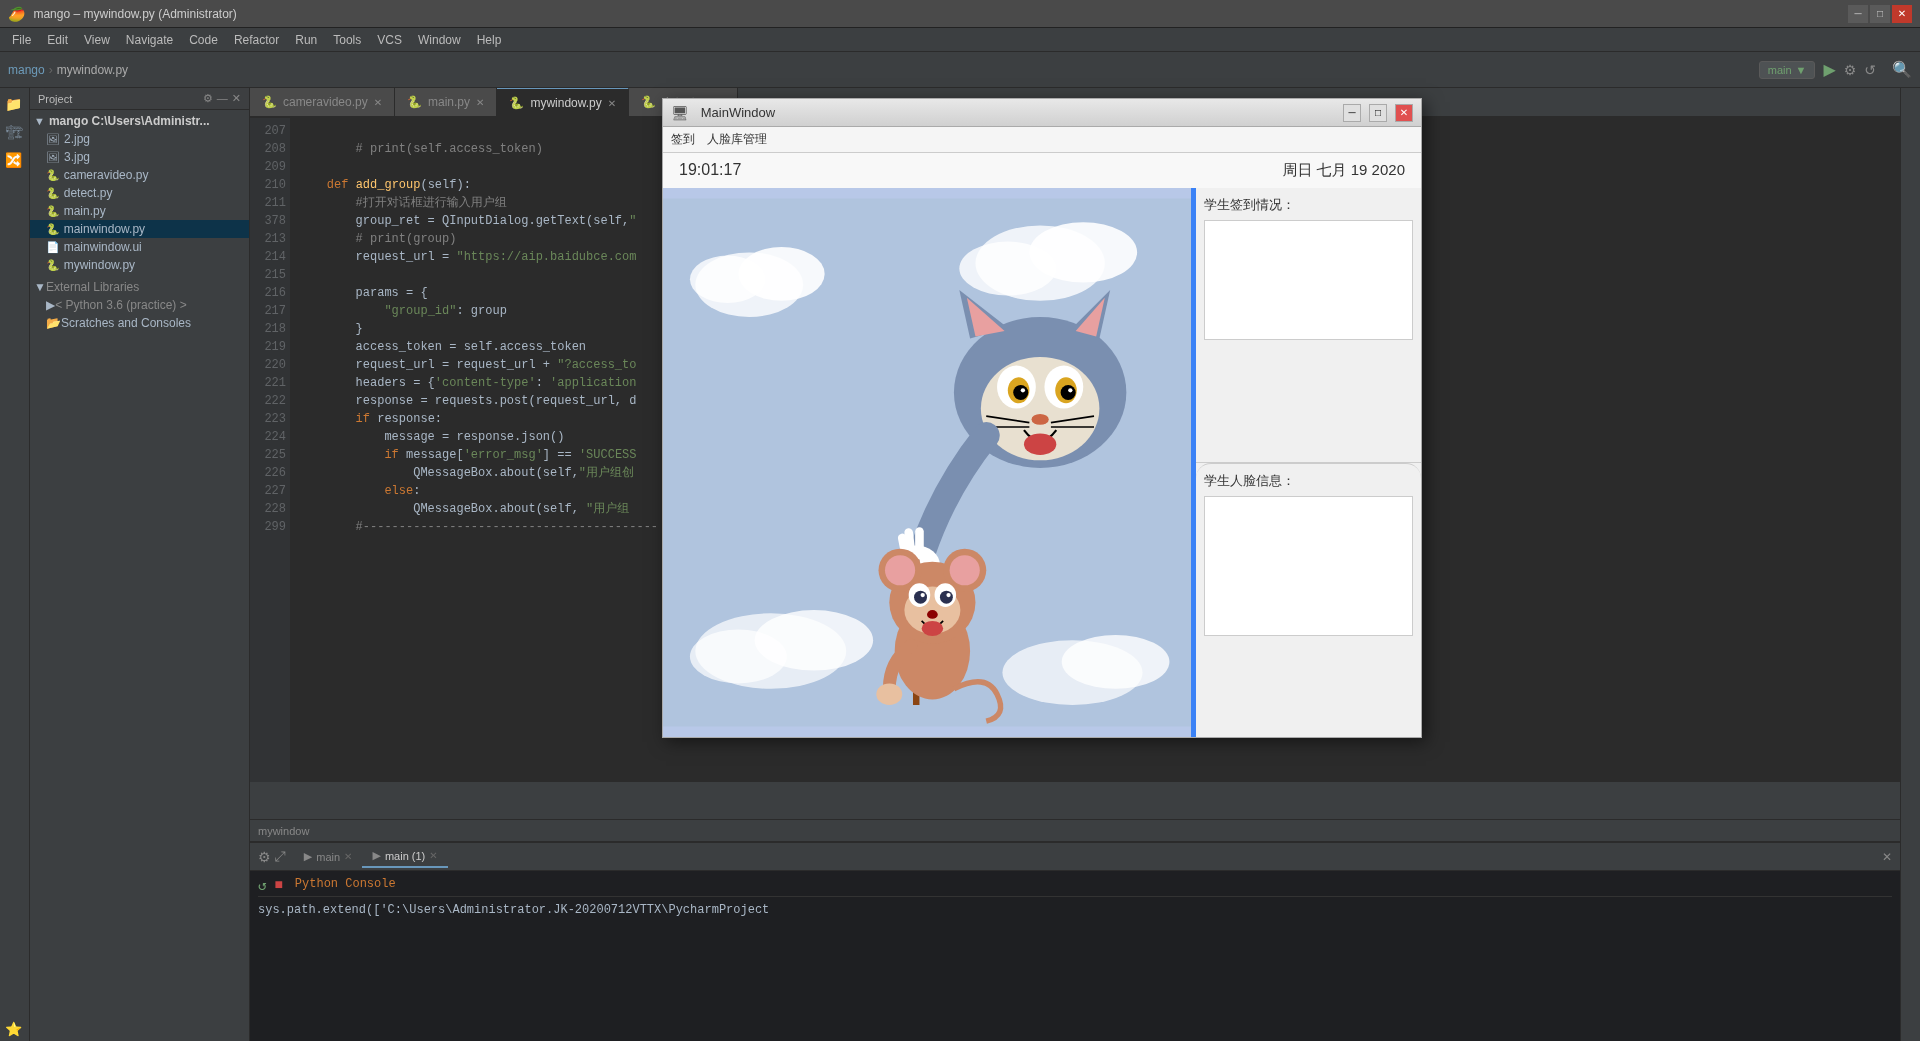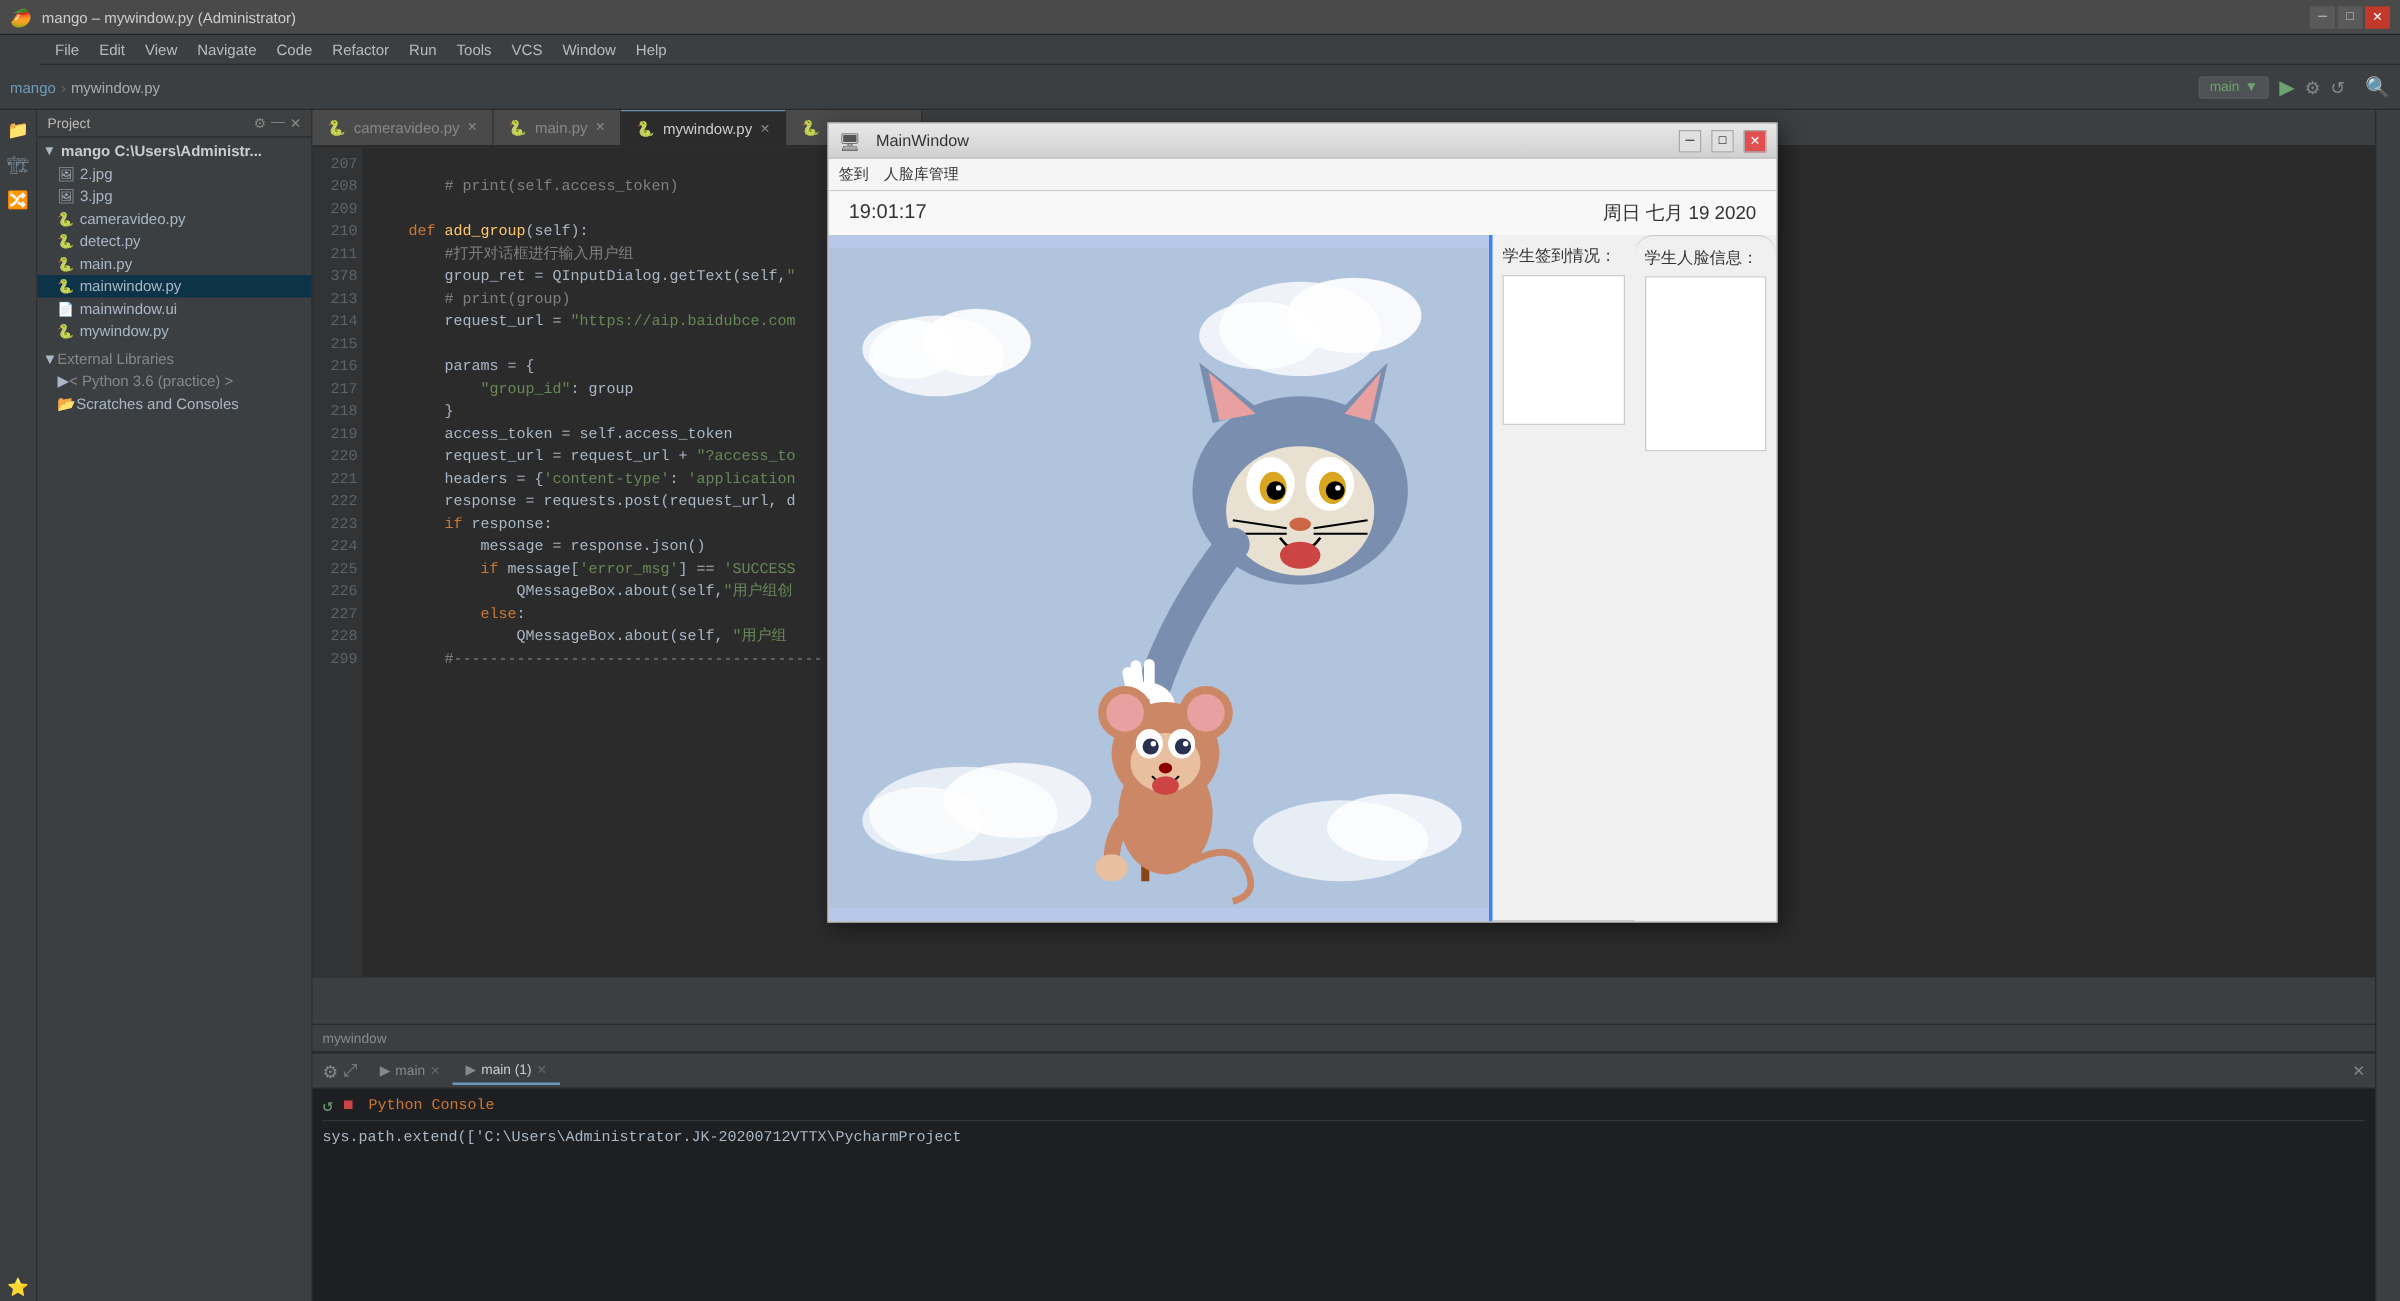--- a/index.html
+++ b/index.html
@@ -2,21 +2,21 @@
 <html><head>
   <meta charset="utf-8">
   <style>
     * { margin: 0; padding: 0; box-sizing: border-box; }
     body { width: 1920px; height: 1041px; overflow: hidden; font-family: 'Segoe UI', Arial, sans-serif; background: #3c3f41; color: #a9b7c6; font-size: 12px; }
 
     
     #title-bar { background: #4a4a4a; height: 28px; display: flex; align-items: center; padding: 0 8px; border-bottom: 1px solid #222; }
 
     
-    #menu-bar { background: #3c3f41; height: 24px; display: flex; align-items: center; padding: 0 4px; border-bottom: 1px solid #2b2b2b; margin-left: 32px; }
+    #menu-bar { background: #3c3f41; height: 24px; display: flex; align-items: center; padding: 0 4px; border-bottom: 1px solid #2b2b2b; }
     #menu-bar .menu-item { padding: 2px 8px; color: #bbb; cursor: pointer; font-size: 12px; }
 
     
     #toolbar { background: #3c3f41; height: 36px; display: flex; align-items: center; padding: 0 8px; border-bottom: 1px solid #2b2b2b; gap: 8px; }
     #toolbar .run-btn { background: #4e5254; border: 1px solid #5a5a5a; color: #6fa06f; padding: 2px 8px; cursor: pointer; display: flex; align-items: center; gap: 4px; font-size: 11px; border-radius: 3px; }
 
     
     #main-layout { display: flex; height: calc(1041px - 28px - 24px - 36px); }
 
     
@@ -63,21 +63,21 @@
     #right-sidebar { width: 20px; background: #3c3f41; border-left: 1px solid #2b2b2b; display: flex; flex-direction: column; align-items: center; }
 
     
     #floating-window { position: absolute; left: 662px; top: 98px; width: 760px; height: 640px; background: #f0f0f0; border: 1px solid #aaa; box-shadow: 4px 4px 16px rgba(0,0,0,0.5); display: flex; flex-direction: column; z-index: 100; }
     #fw-title { background: linear-gradient(to bottom, #e8e8e8, #d0d0d0); height: 28px; display: flex; align-items: center; padding: 0 8px; border-bottom: 1px solid #aaa; gap: 6px; }
     #fw-menu { background: #f5f5f5; border-bottom: 1px solid #ccc; padding: 2px 8px; display: flex; gap: 12px; }
     #fw-menu .fw-menu-item { color: #333; font-size: 12px; cursor: pointer; padding: 2px 0; }
     #fw-datetime { display: flex; justify-content: space-between; padding: 8px 16px; font-size: 14px; color: #333; background: #f8f8f8; }
     #fw-content { flex: 1; display: flex; }
     #fw-image { flex: 1; background: #b8c8e8; overflow: hidden; position: relative; }
-    #fw-panels { width: 230px; display: flex; gap: 0; background: #f0f0f0; border-left: 3px solid #3b82f6; }
+    #fw-panels { width: 230px; display: flex; flex-direction: column; gap: 0; background: #f0f0f0; border-left: 5px solid #3b82f6; }
     #fw-checkin { flex: 1; border-bottom: 1px solid #ccc; padding: 8px; }
     #fw-checkin-box { width: 100%; height: 100px; border: 1px solid #ccc; background: white; }
     #fw-face { flex: 1; padding: 8px; }
     #fw-face-box { width: 100%; height: 120px; border: 1px solid #ccc; background: white; }
 
     
     ::-webkit-scrollbar { width: 8px; height: 8px; }
     ::-webkit-scrollbar-track { background: #3c3f41; }
     ::-webkit-scrollbar-thumb { background: #5a5a5a; }
   </style>

